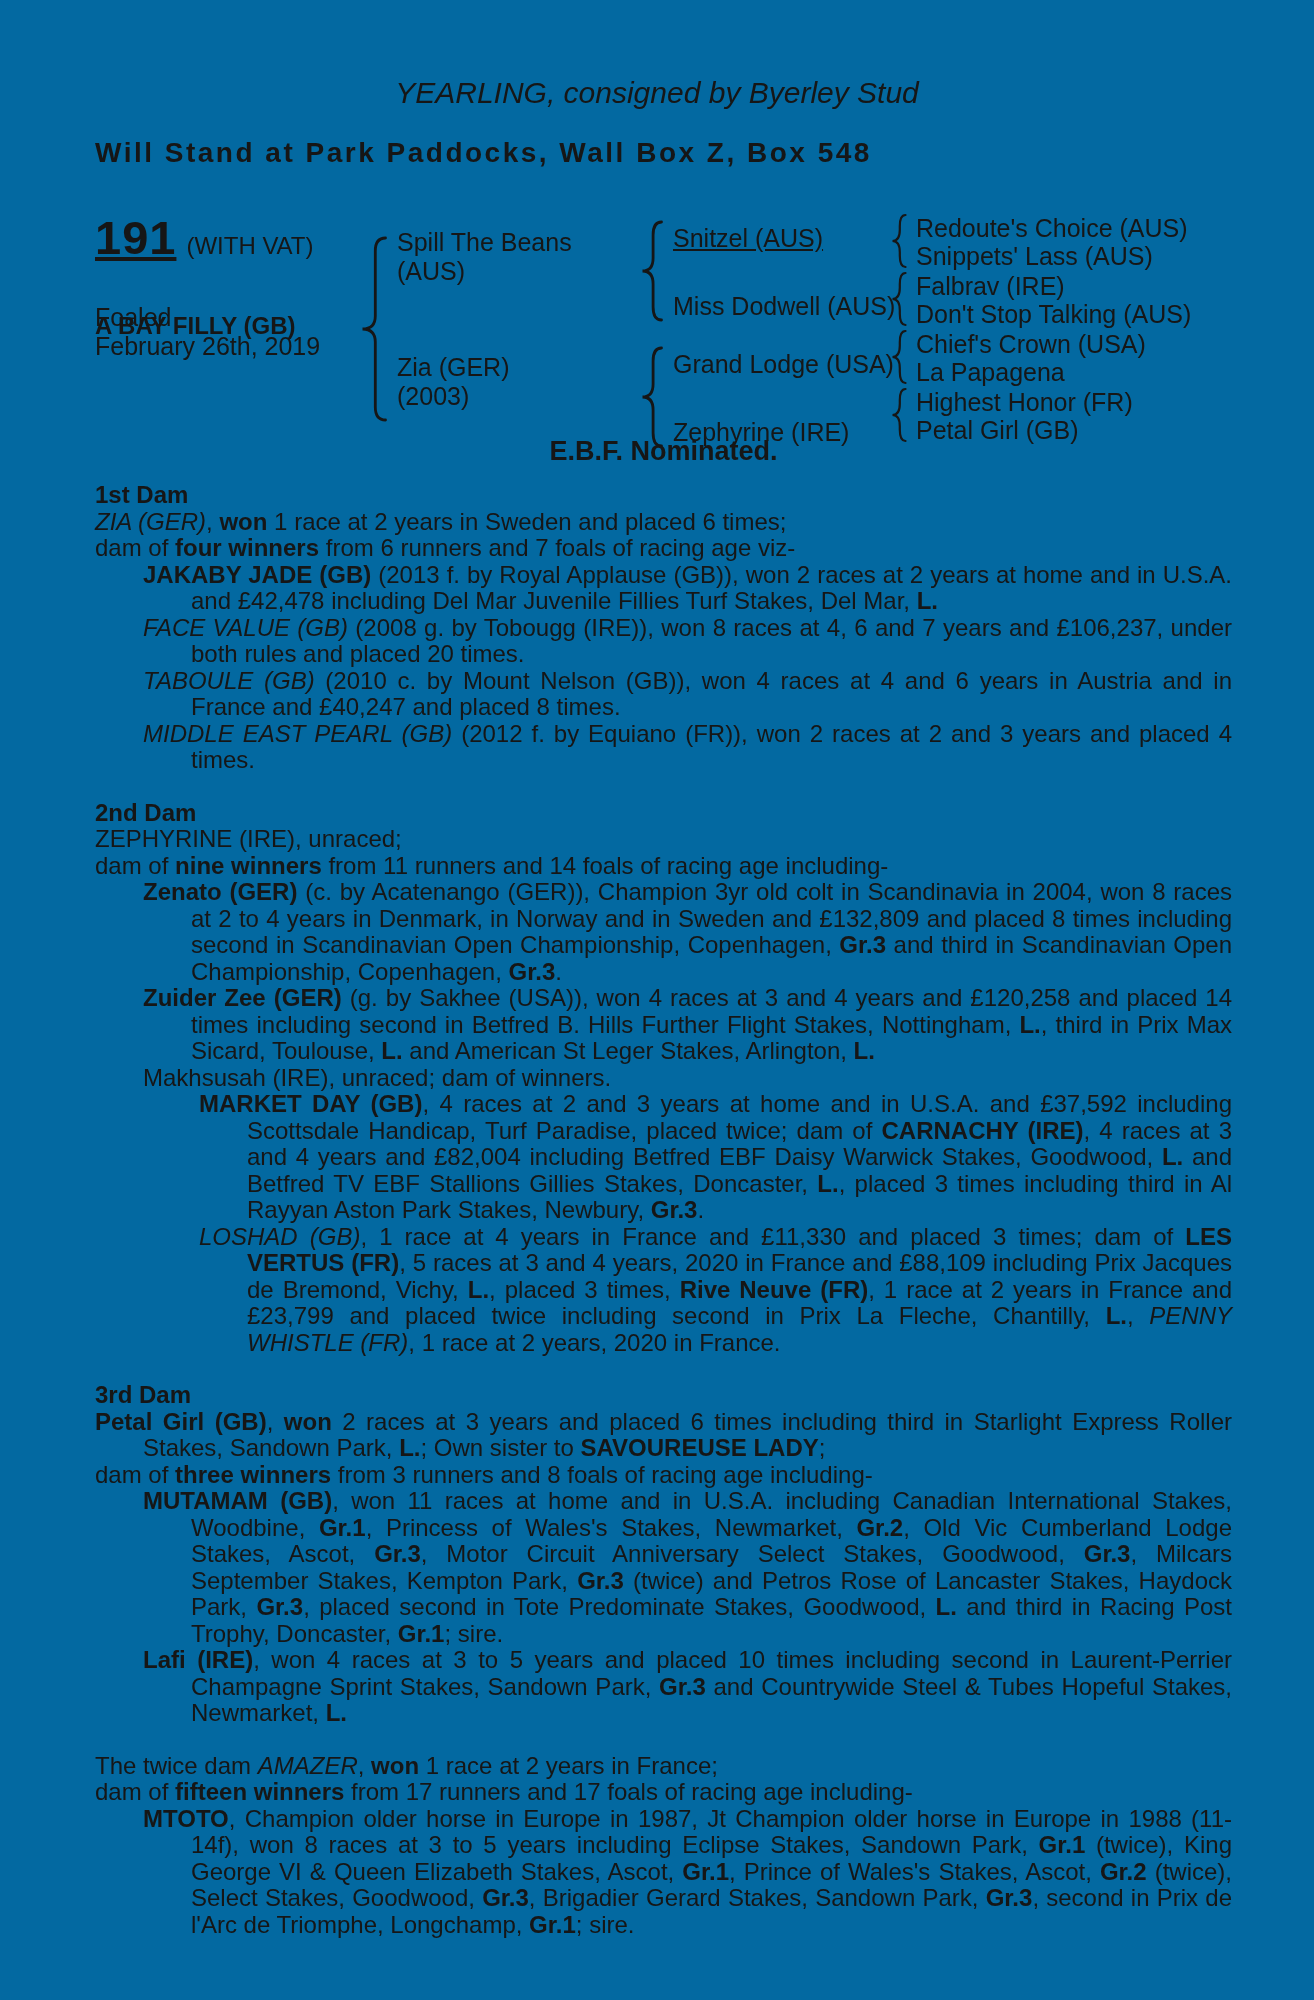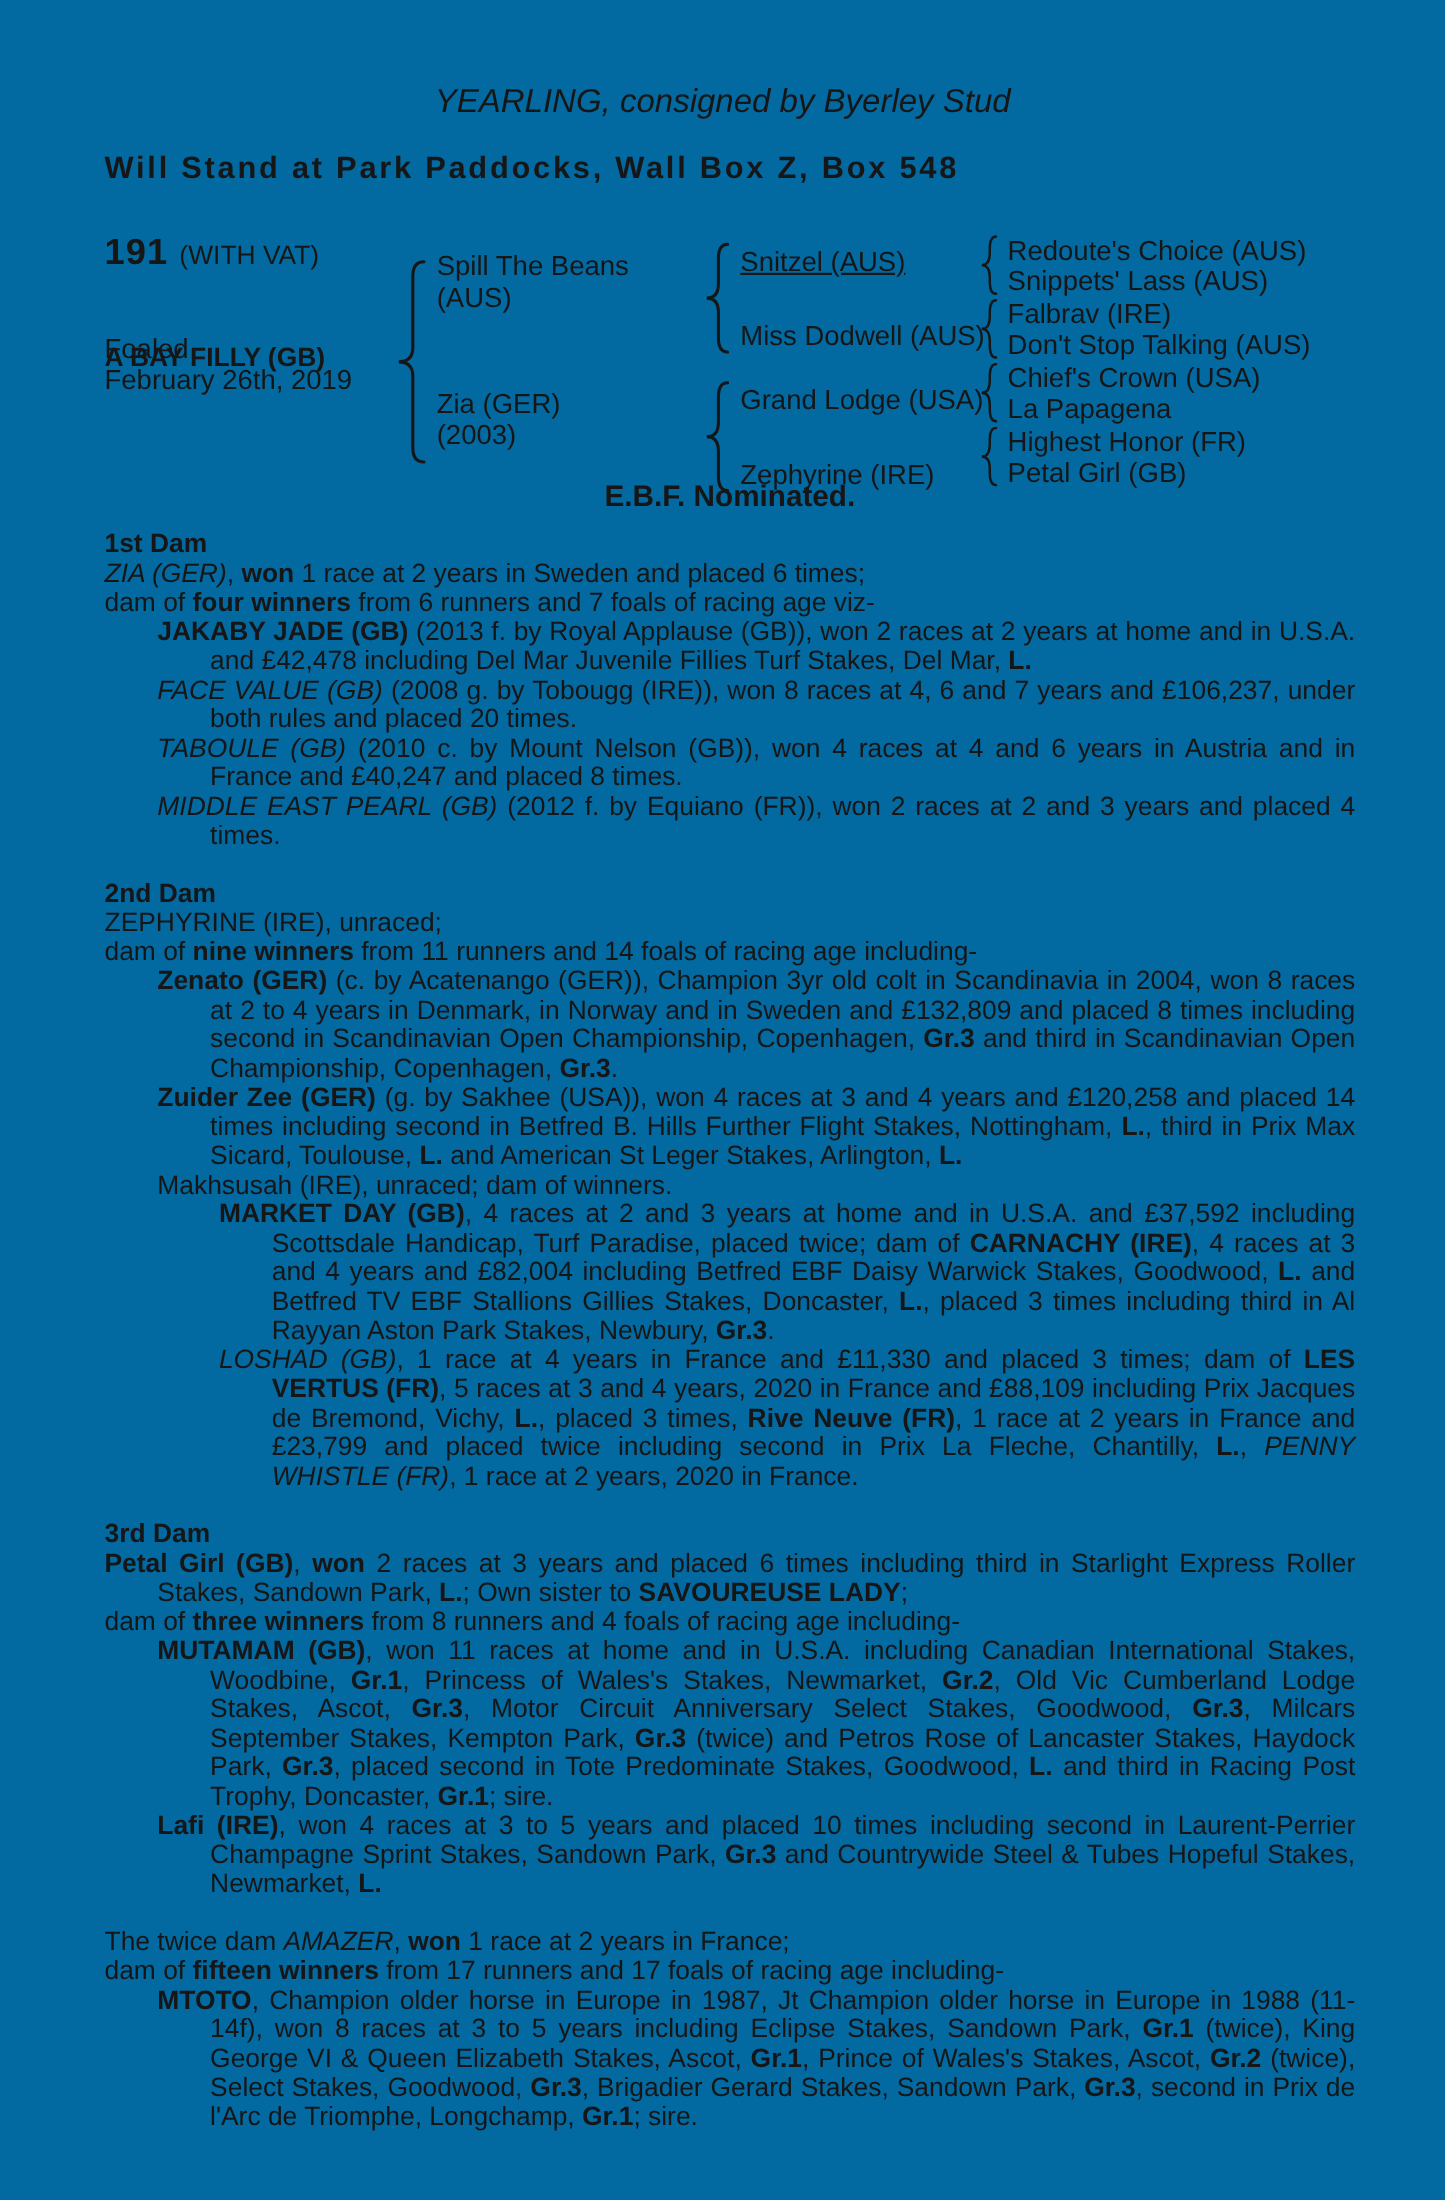--- a/index.html
+++ b/index.html
@@ -11,21 +11,21 @@
   .consignment {
     position:absolute; top:76px; left:0; width:1314px; text-align:center;
     font-style:italic; font-size:30px;
   }
   .stand-line {
     position:absolute; top:137px; left:95px;
     font-weight:bold; font-size:28px; letter-spacing:2.5px; white-space:nowrap;
   }
   .pedigree { position:absolute; left:95px; top:210px; width:1160px; height:250px; font-size:25px; }
   .lot-head { position:absolute; left:0; top:0; white-space:nowrap; }
-  .lot-number { font-size:33px; font-weight:bold; letter-spacing:1px; }
+  .lot-number { font-size:47px; font-weight:bold; letter-spacing:1px;text-decoration:underline; }
   .vat { font-size:24px; margin-left:10px;margin-top:16px; }
   .lot-desc { position:absolute; left:0; top:58px; font-weight:bold; font-size:24px; white-space:nowrap;margin-top:44px; }
   .foaled { position:absolute; left:0; top:93px; }
   .foaled-date { position:absolute; left:0; top:122px; white-space:nowrap; }
   .sire-block { position:absolute; left:302px; top:18px; line-height:29px; }
   .dam-block  { position:absolute; left:302px; top:143px; line-height:29px; }
   .g2name { position:absolute; left:578px; white-space:nowrap; }
   .brace { position:absolute; }
   .brace-a { left:266px; top:26px; width:26px; height:186px; }
   .brace-b { left:546px; top:10px; width:22px; height:102px; }
@@ -142,21 +142,21 @@
         <p class="hang0"><span>dam of </span><span class="b">nine winners</span><span> from 11 runners and 14 foals of racing age including-</span></p>
         <p class="hang1"><span class="b">Zenato (GER)</span><span> (c. by Acatenango (GER)), Champion 3yr old colt in Scandinavia in 2004, won 8 races at 2 to 4 years in Denmark, in Norway and in Sweden and £132,809 and placed 8 times including second in Scandinavian Open Championship, Copenhagen, </span><span class="b">Gr.3</span><span> and third in Scandinavian Open Championship, Copenhagen, </span><span class="b">Gr.3</span><span>.</span></p>
         <p class="hang1"><span class="b">Zuider Zee (GER)</span><span> (g. by Sakhee (USA)), won 4 races at 3 and 4 years and £120,258 and placed 14 times including second in Betfred B. Hills Further Flight Stakes, Nottingham, </span><span class="b">L.</span><span>, third in Prix Max Sicard, Toulouse, </span><span class="b">L.</span><span> and American St Leger Stakes, Arlington, </span><span class="b">L.</span></p>
         <p class="hang1"><span>Makhsusah (IRE), unraced; dam of winners.</span></p>
         <p class="hang2"><span class="b">MARKET DAY (GB)</span><span>, 4 races at 2 and 3 years at home and in U.S.A. and £37,592 including Scottsdale Handicap, Turf Paradise, placed twice; dam of </span><span class="b">CARNACHY (IRE)</span><span>, 4 races at 3 and 4 years and £82,004 including Betfred EBF Daisy Warwick Stakes, Goodwood, </span><span class="b">L.</span><span> and Betfred TV EBF Stallions Gillies Stakes, Doncaster, </span><span class="b">L.</span><span>, placed 3 times including third in Al Rayyan Aston Park Stakes, Newbury, </span><span class="b">Gr.3</span><span>.</span></p>
         <p class="hang2"><span class="i">LOSHAD (GB)</span><span>, 1 race at 4 years in France and £11,330 and placed 3 times; dam of </span><span class="b">LES VERTUS (FR)</span><span>, 5 races at 3 and 4 years, 2020 in France and £88,109 including Prix Jacques de Bremond, Vichy, </span><span class="b">L.</span><span>, placed 3 times, </span><span class="b">Rive Neuve (FR)</span><span>, 1 race at 2 years in France and £23,799 and placed twice including second in Prix La Fleche, Chantilly, </span><span class="b">L.</span><span>, </span><span class="i">PENNY WHISTLE (FR)</span><span>, 1 race at 2 years, 2020 in France.</span></p>
       </div>
       <div class="section">
         <div class="section-heading">3rd Dam</div>
         <p class="hang0"><span class="b">Petal Girl (GB)</span><span>, </span><span class="b">won</span><span> 2 races at 3 years and placed 6 times including third in Starlight Express Roller Stakes, Sandown Park, </span><span class="b">L.</span><span>; Own sister to </span><span class="b">SAVOUREUSE LADY</span><span>;</span></p>
-        <p class="hang0"><span>dam of </span><span class="b">three winners</span><span> from 8 runners and 4 foals of racing age including-</span></p>
+        <p class="hang0"><span>dam of </span><span class="b">three winners</span><span> from 3 runners and 8 foals of racing age including-</span></p>
         <p class="hang1"><span class="b">MUTAMAM (GB)</span><span>, won 11 races at home and in U.S.A. including Canadian International Stakes, Woodbine, </span><span class="b">Gr.1</span><span>, Princess of Wales's Stakes, Newmarket, </span><span class="b">Gr.2</span><span>, Old Vic Cumberland Lodge Stakes, Ascot, </span><span class="b">Gr.3</span><span>, Motor Circuit Anniversary Select Stakes, Goodwood, </span><span class="b">Gr.3</span><span>, Milcars September Stakes, Kempton Park, </span><span class="b">Gr.3</span><span> (twice) and Petros Rose of Lancaster Stakes, Haydock Park, </span><span class="b">Gr.3</span><span>, placed second in Tote Predominate Stakes, Goodwood, </span><span class="b">L.</span><span> and third in Racing Post Trophy, Doncaster, </span><span class="b">Gr.1</span><span>; sire.</span></p>
         <p class="hang1"><span class="b">Lafi (IRE)</span><span>, won 4 races at 3 to 5 years and placed 10 times including second in Laurent-Perrier Champagne Sprint Stakes, Sandown Park, </span><span class="b">Gr.3</span><span> and Countrywide Steel &amp; Tubes Hopeful Stakes, Newmarket, </span><span class="b">L.</span></p>
       </div>
       <div class="section">
         <p class="hang0"><span>The twice dam </span><span class="i">AMAZER</span><span>, </span><span class="b">won</span><span> 1 race at 2 years in France;</span></p>
         <p class="hang0"><span>dam of </span><span class="b">fifteen winners</span><span> from 17 runners and 17 foals of racing age including-</span></p>
         <p class="hang1"><span class="b">MTOTO</span><span>, Champion older horse in Europe in 1987, Jt Champion older horse in Europe in 1988 (11-14f), won 8 races at 3 to 5 years including Eclipse Stakes, Sandown Park, </span><span class="b">Gr.1</span><span> (twice), King George VI &amp; Queen Elizabeth Stakes, Ascot, </span><span class="b">Gr.1</span><span>, Prince of Wales's Stakes, Ascot, </span><span class="b">Gr.2</span><span> (twice), Select Stakes, Goodwood, </span><span class="b">Gr.3</span><span>, Brigadier Gerard Stakes, Sandown Park, </span><span class="b">Gr.3</span><span>, second in Prix de l'Arc de Triomphe, Longchamp, </span><span class="b">Gr.1</span><span>; sire.</span></p>
       </div>
     </div>
 

